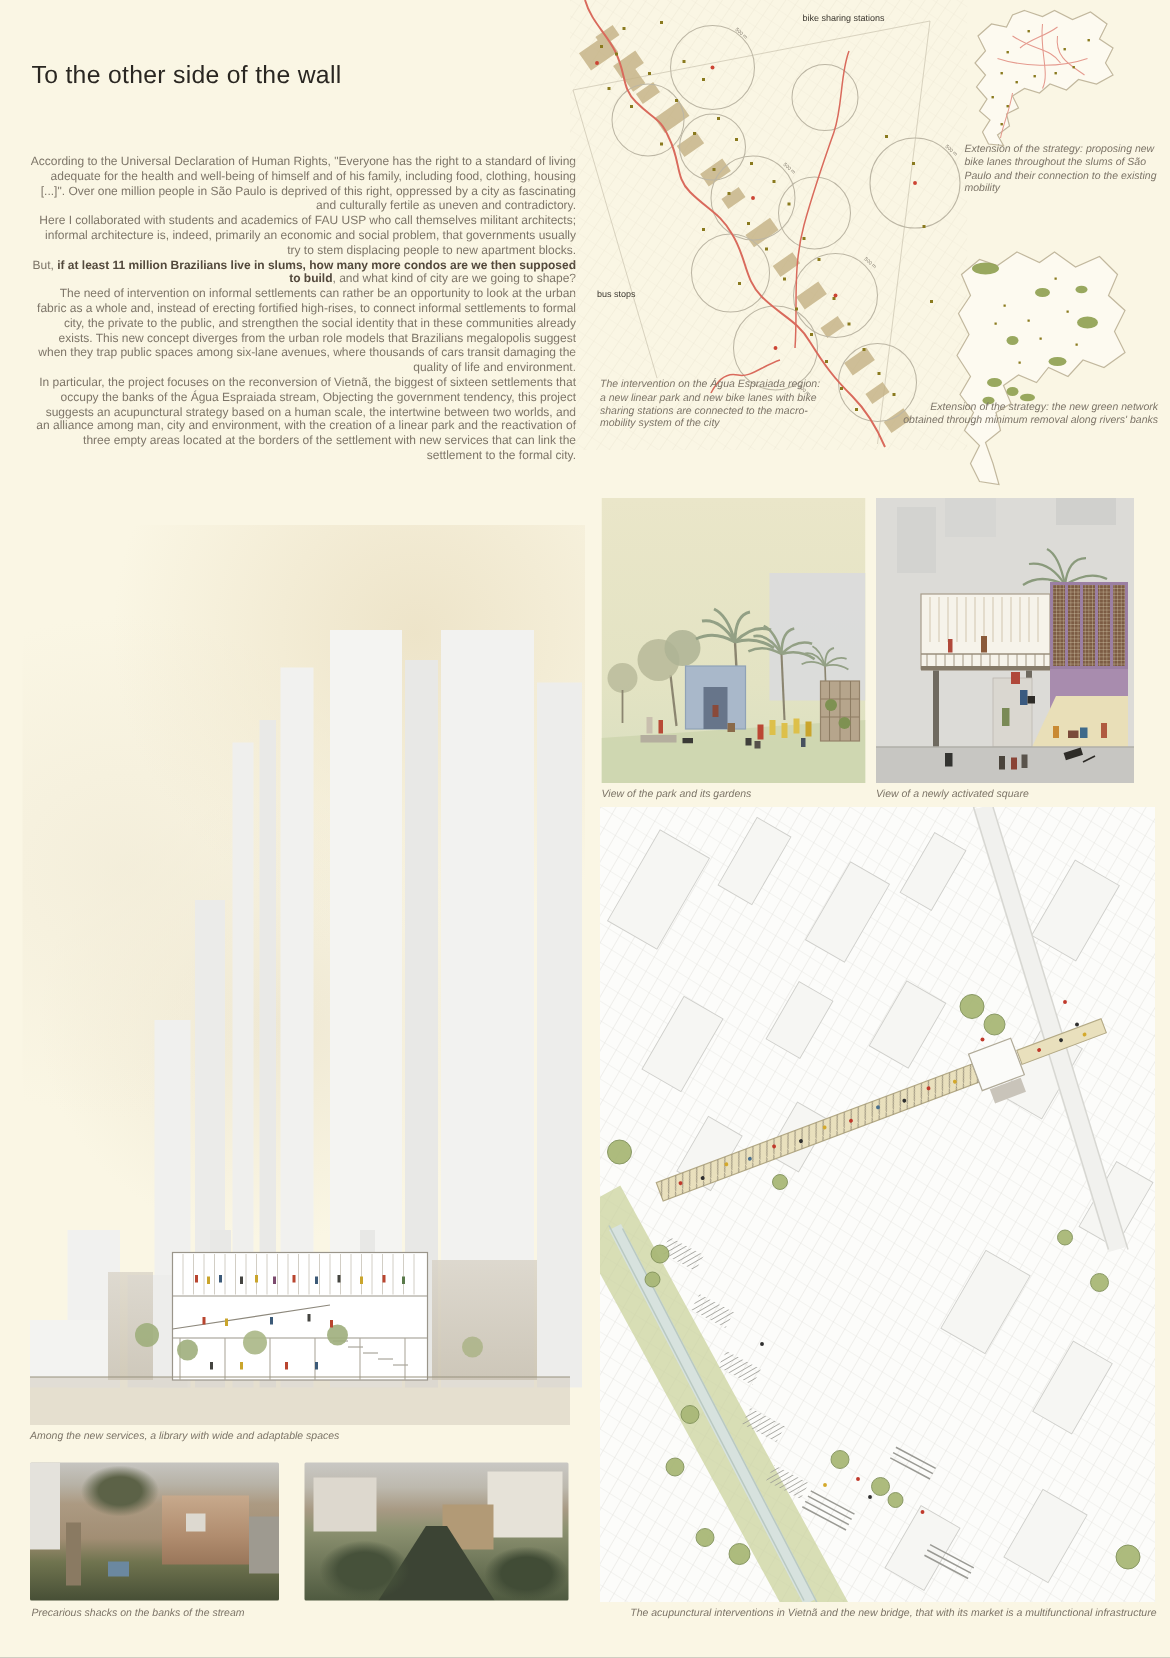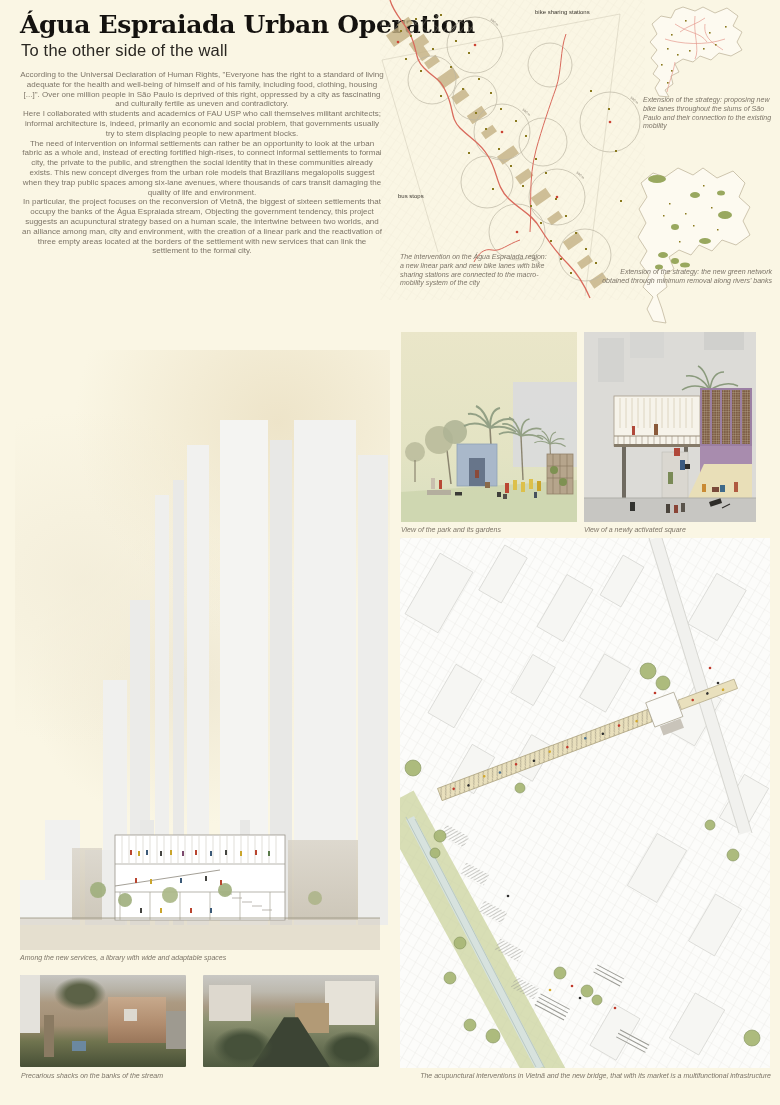--- a/index.html
+++ b/index.html
@@ -9,41 +9,41 @@
     position:relative;width:780px;height:1105px;margin:0 auto;
     background:#faf6e4;overflow:hidden;
     font-family:"Liberation Sans",sans-serif;color:#7d7568;
   }
   .abs{position:absolute;}
   .title{
     font-family:"DejaVu Serif",serif;font-weight:700;font-size:25px;
     color:#14120f;letter-spacing:-0.3px;line-height:1;
   }
   .subtitle{font-size:16.5px;color:#2a2722;line-height:1;letter-spacing:.2px;text-align:right;}
-  .intro{width:364px;font-size:8px;line-height:9.8px;color:#7d7568;text-align:center;}
+  .intro{width:364px;font-size:8px;line-height:9.8px;color:#7d7568;text-align:right;margin-top:33px;}
   .intro p{margin:0;}
   .intro b{font-weight:700;color:#53493c;}
   .cap{font-style:italic;font-size:7px;line-height:8.8px;color:#7d7568;}
   .cap.right{text-align:right;}
   .photo{border-radius:1px;}
   .photo > div{position:absolute;}
   .tower{position:absolute;}
   svg text{font-family:"Liberation Sans",sans-serif;}
 </style>
 </head>
 <body>
 
 <div class="poster">
 
-  <div class="abs title" style="left:20px;top:12px;">Água Espraiada Urban Operation</div>
   <div class="abs subtitle" style="left:21px;top:42px;">To the other side of the wall</div>
 
   <div class="abs intro" style="left:20px;top:70px;">
     <p>According to the Universal Declaration of Human Rights, "Everyone has the right to a standard of living adequate for the health and well-being of himself and of his family, including food, clothing, housing [...]". Over one million people in São Paulo is deprived of this right, oppressed by a city as fascinating and culturally fertile as uneven and contradictory.</p>
     <p>Here I collaborated with students and academics of FAU USP who call themselves militant architects; informal architecture is, indeed, primarily an economic and social problem, that governments usually try to stem displacing people to new apartment blocks.</p>
+    <p><span>But, </span><b>if at least 11 million Brazilians live in slums, how many more condos are we then supposed to build</b><span>, and what kind of city are we going to shape?</span></p>
     <p>The need of intervention on informal settlements can rather be an opportunity to look at the urban fabric as a whole and, instead of erecting fortified high-rises, to connect informal settlements to formal city, the private to the public, and strengthen the social identity that in these communities already exists. This new concept diverges from the urban role models that Brazilians megalopolis suggest when they trap public spaces among six-lane avenues, where thousands of cars transit damaging the quality of life and environment.</p>
     <p>In particular, the project focuses on the reconversion of Vietnã, the biggest of sixteen settlements that occupy the banks of the Água Espraiada stream, Objecting the government tendency, this project suggests an acupunctural strategy based on a human scale, the intertwine between two worlds, and an alliance among man, city and environment, with the creation of a linear park and the reactivation of three empty areas located at the borders of the settlement with new services that can link the settlement to the formal city.</p>
   </div>
 
   <svg class="abs" style="left:380px;top:0;" width="265" height="300" viewBox="0 0 265 300">
     <defs>
       <pattern id="grid1" width="7" height="7" patternUnits="userSpaceOnUse" patternTransform="rotate(34)">
         <line x1="0" y1="0" x2="0" y2="7" stroke="#eae4d0" stroke-width="1"></line>
       </pattern>
       <pattern id="grid2" width="9" height="9" patternUnits="userSpaceOnUse" patternTransform="rotate(-56)">

